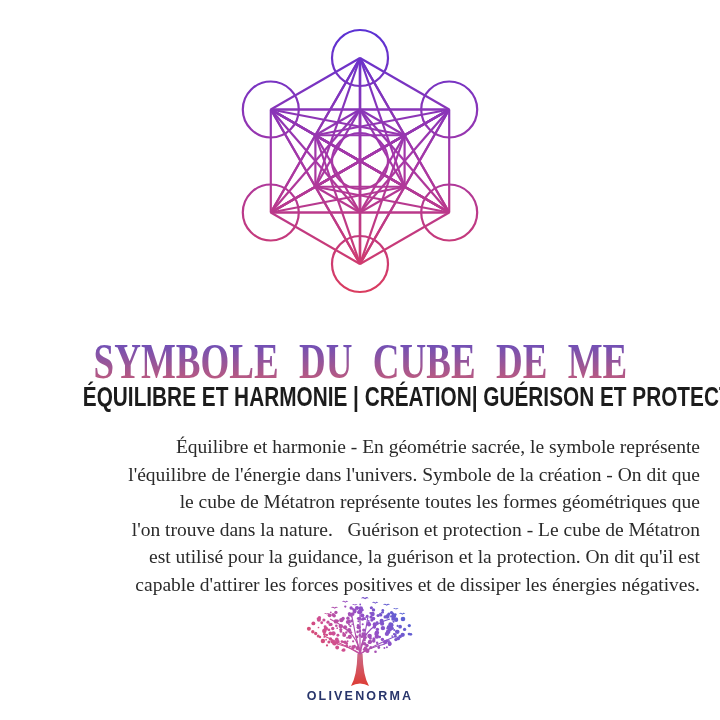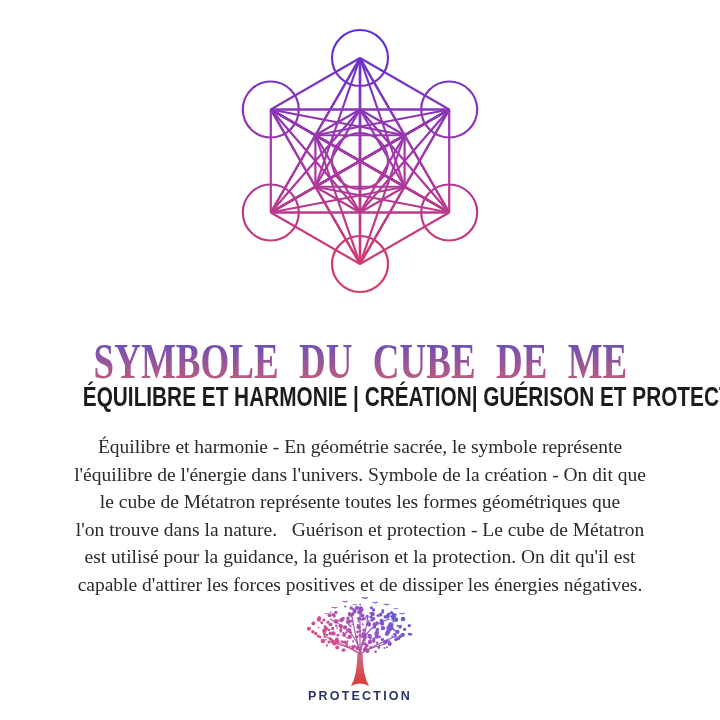--- a/index.html
+++ b/index.html
@@ -131,21 +131,21 @@
           <circle cx="89.20" cy="51.50" r="28"></circle>
           <circle cx="89.20" cy="-51.50" r="28"></circle>
         </g>
       </svg>
   </div>
 
   <h1 class="page-title" style="background-image: linear-gradient(rgb(91, 77, 199) 0%, rgb(154, 86, 151) 55%, rgb(208, 92, 114) 100%);">SYMBOLE DU CUBE DE METATRON</h1>
 
   <div class="subtitle" style="color: rgb(28, 28, 28);">ÉQUILIBRE ET HARMONIE | CRÉATION| GUÉRISON ET PROTECTION</div>
 
-  <div class="description" style="color: rgb(42, 42, 42);">Équilibre et harmonie - En géométrie sacrée, le symbole représente
+  <div class="description" style="color: rgb(42, 42, 42); text-align: right;">Équilibre et harmonie - En géométrie sacrée, le symbole représente
 l'équilibre de l'énergie dans l'univers. Symbole de la création - On dit que
 le cube de Métatron représente toutes les formes géométriques que
 l'on trouve dans la nature.   Guérison et protection - Le cube de Métatron
 est utilisé pour la guidance, la guérison et la protection. On dit qu'il est
 capable d'attirer les forces positives et de dissiper les énergies négatives.</div>
 
   <div class="logo">
     <svg id="tree-svg" width="130" height="95" viewBox="0 0 130 95" xmlns="http://www.w3.org/2000/svg">
       <defs>
         <linearGradient id="tGrad" gradientUnits="userSpaceOnUse" x1="18" y1="82" x2="112" y2="6">
@@ -410,15 +410,15 @@
           <path d="M66 2.5 q1.9800000000000002 -2.64 3.9600000000000004 -0.44000000000000006 q1.7600000000000002 -2.2 3.74 0.44000000000000006 q-1.7600000000000002 -0.77 -3.5200000000000005 0.77 q-1.9800000000000002 -1.4300000000000002 -4.18 -0.77 Z"></path>
           <path d="M77 7 q1.62 -2.16 3.24 -0.36000000000000004 q1.4400000000000002 -1.8 3.06 0.36000000000000004 q-1.4400000000000002 -0.63 -2.8800000000000003 0.63 q-1.62 -1.1700000000000002 -3.42 -0.63 Z"></path>
           <path d="M88 9 q1.8 -2.4 3.6 -0.4 q1.6 -2 3.4 0.4 q-1.6 -0.7 -3.2 0.7 q-1.8 -1.3 -3.8 -0.7 Z"></path>
           <path d="M98 13 q1.4400000000000002 -1.92 2.8800000000000003 -0.32000000000000006 q1.2800000000000002 -1.6 2.72 0.32000000000000006 q-1.2800000000000002 -0.5599999999999999 -2.5600000000000005 0.5599999999999999 q-1.4400000000000002 -1.04 -3.04 -0.5599999999999999 Z"></path>
           <path d="M29 18 q1.4400000000000002 -1.92 2.8800000000000003 -0.32000000000000006 q1.2800000000000002 -1.6 2.72 0.32000000000000006 q-1.2800000000000002 -0.5599999999999999 -2.5600000000000005 0.5599999999999999 q-1.4400000000000002 -1.04 -3.04 -0.5599999999999999 Z"></path>
           <path d="M104 18 q1.62 -2.16 3.24 -0.36000000000000004 q1.4400000000000002 -1.8 3.06 0.36000000000000004 q-1.4400000000000002 -0.63 -2.8800000000000003 0.63 q-1.62 -1.1700000000000002 -3.42 -0.63 Z"></path>
         </g>
       </svg>
   </div>
 
-  <div class="brand" style="color: rgb(40, 53, 107);">PROTECTION</div>
+  <div class="brand" style="color: rgb(40, 53, 107);">OLIVENORMA</div>
 
 </div>
 
 </body></html>

